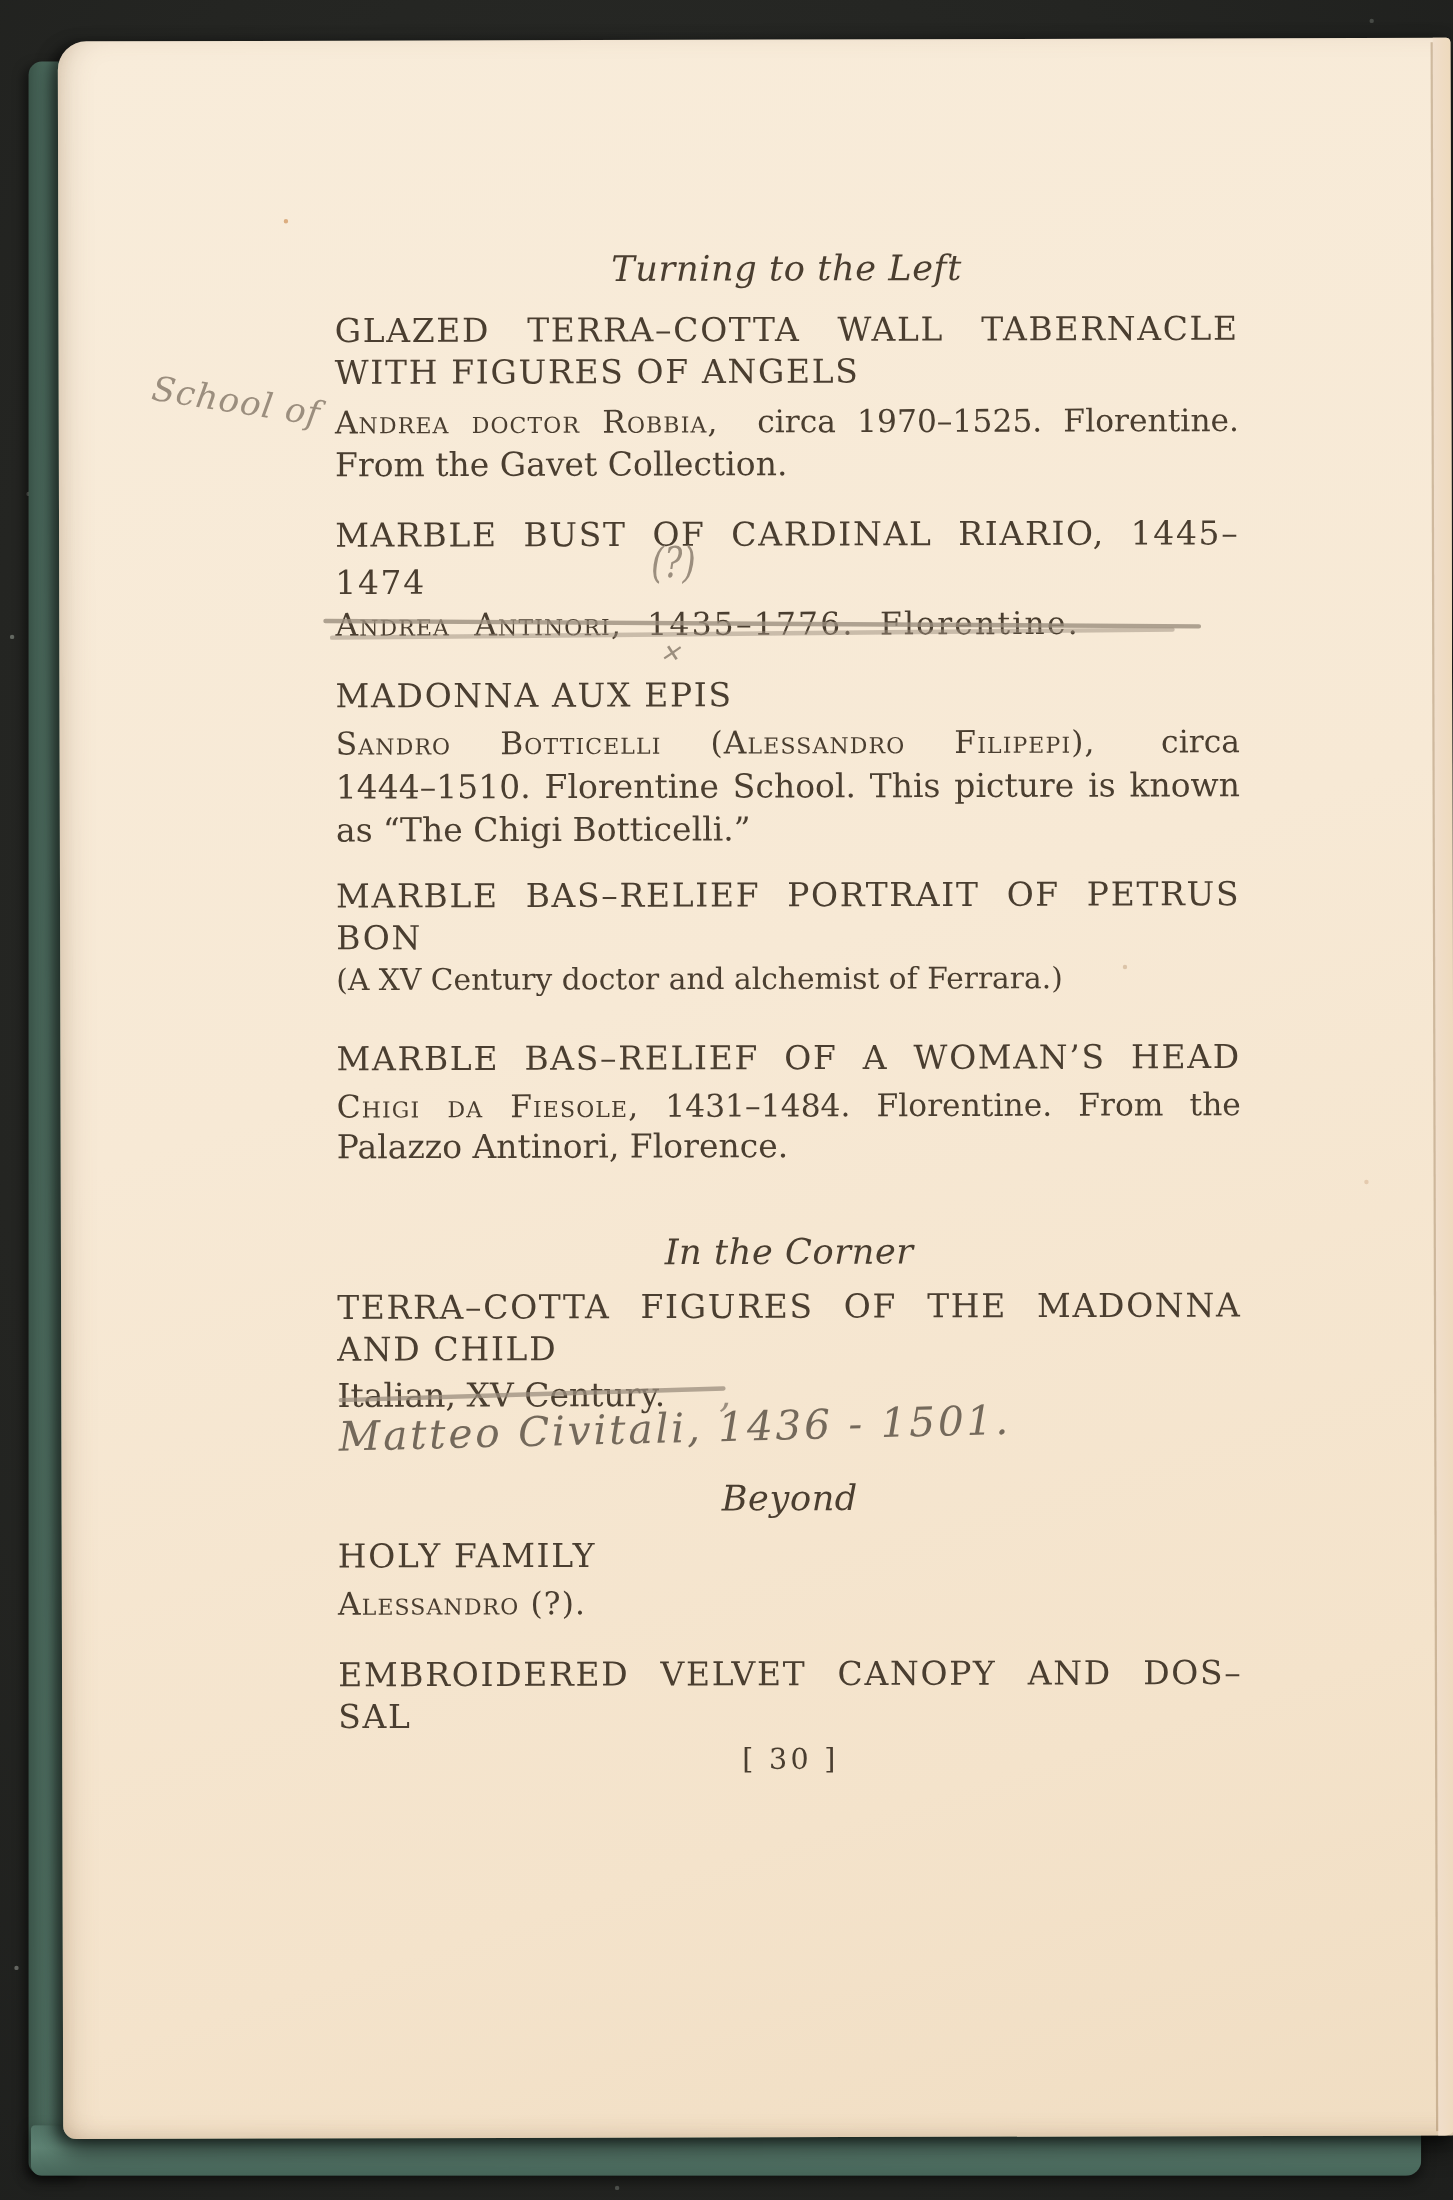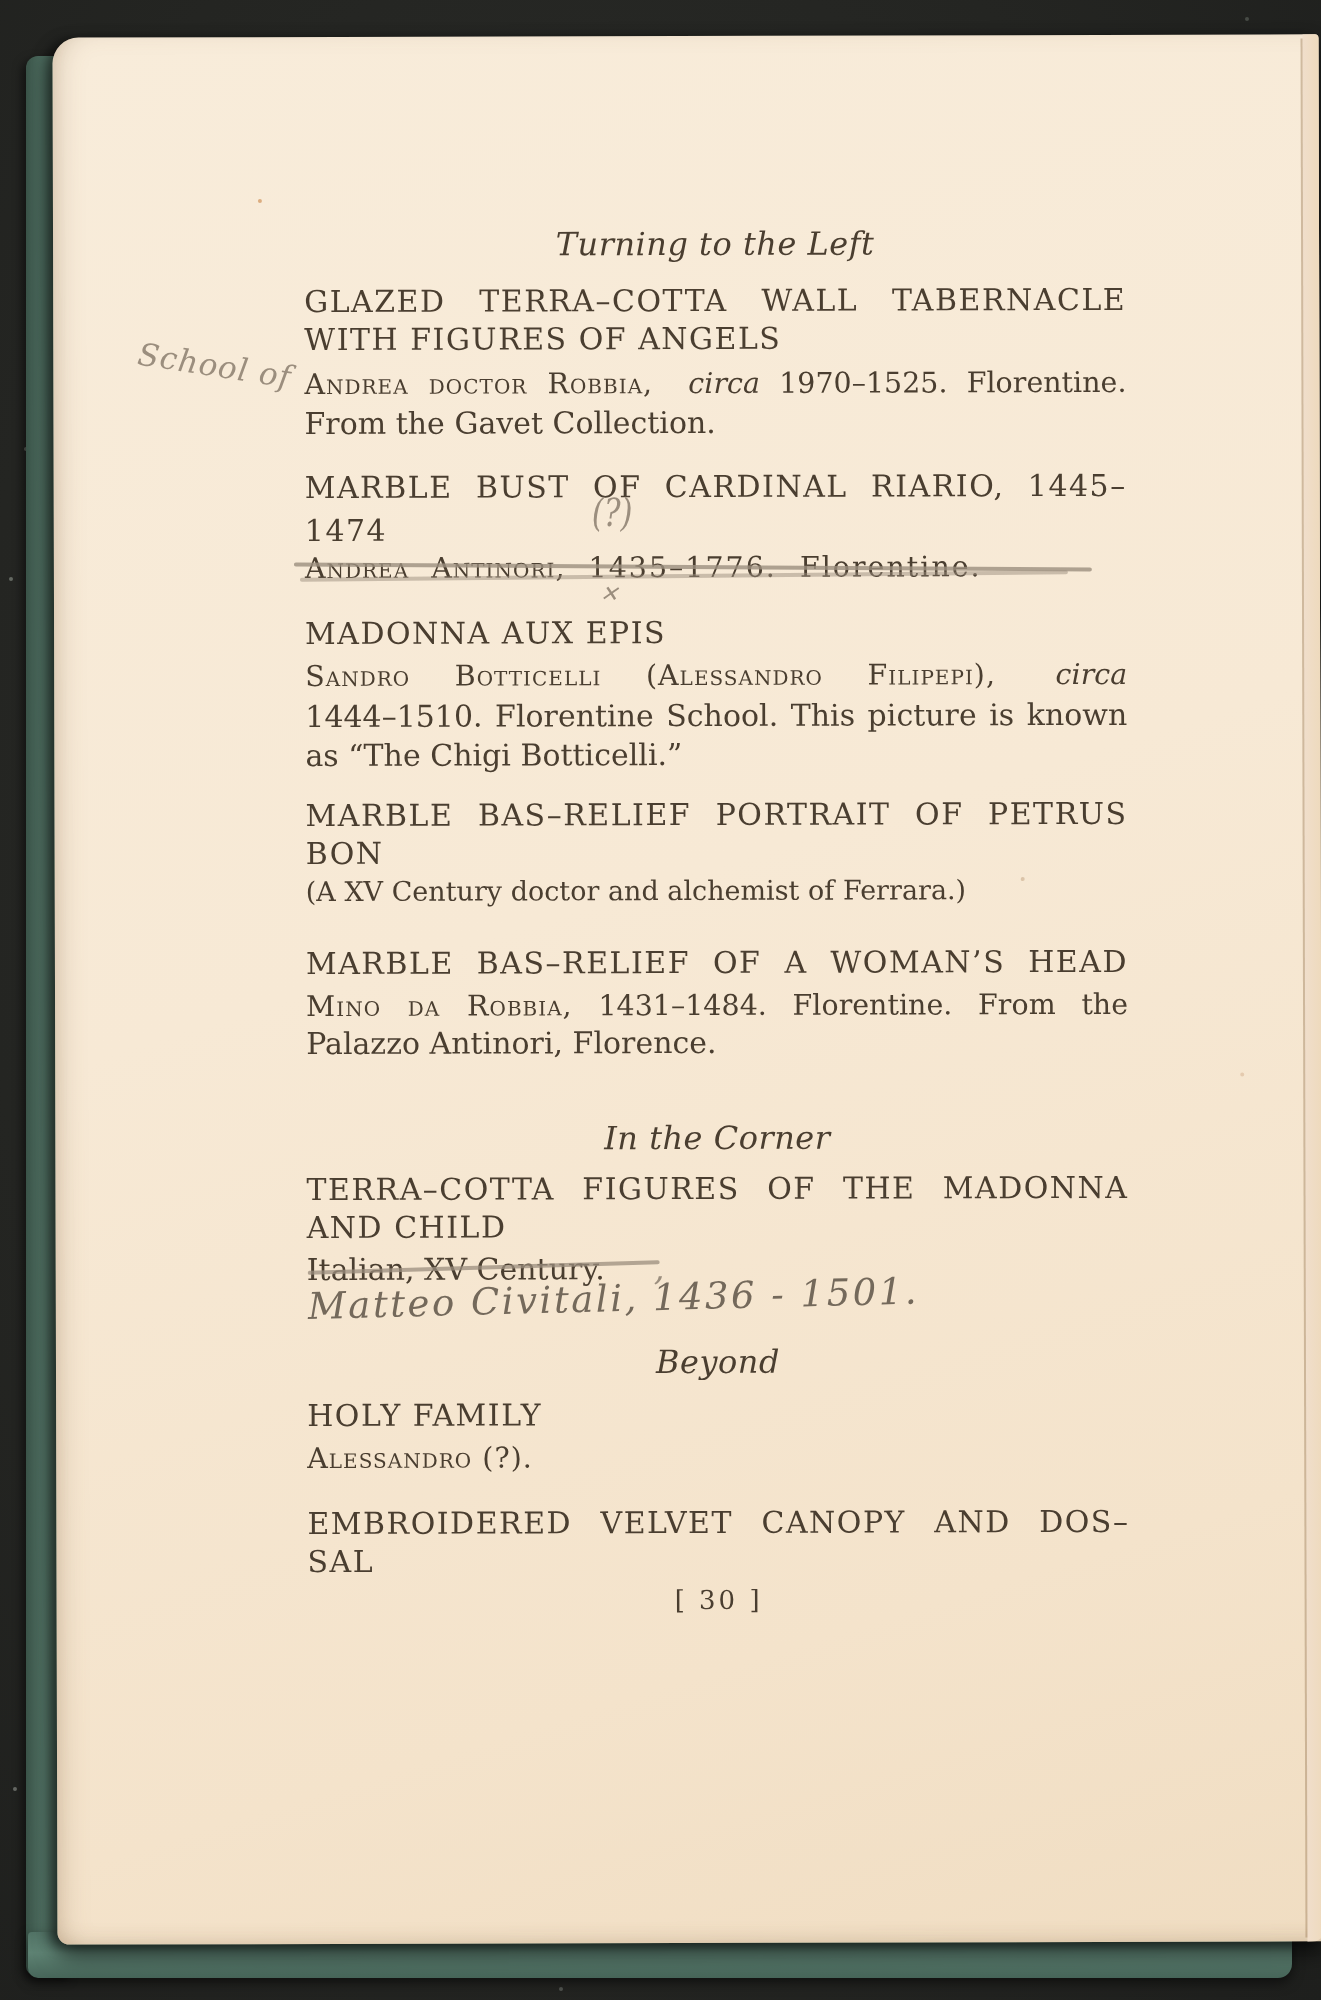--- a/index.html
+++ b/index.html
@@ -46,21 +46,21 @@
   .fox3{left:1185px;top:1038px;background:rgba(190,140,95,.3);}
 
   .line{position:absolute;left:251px;width:822px;line-height:1.25;}
   .caps{font-size:30px;letter-spacing:1.5px;white-space:nowrap;}
   .caps.justify{white-space:normal;}
   .justify{text-align:justify;text-align-last:justify;}
   .center{text-align:center;text-align-last:center;}
   .body-line{font-size:30px;}
   .sc-line{font-size:28.5px;}
   .sc{font-variant:small-caps;letter-spacing:1px;}
-  .it{font-style:italic;margin-left:16px;}
+  .it{margin-left:16px;}
   .note-line{font-size:27px;}
   .head{font-style:italic;font-size:32px;letter-spacing:.5px;}
   .pagenum{font-size:26px;letter-spacing:3px;}
   .wide{word-spacing:12px;letter-spacing:2px;white-space:nowrap;}
 
   .pencil{color:#9b8e7e;}
   .pencil-dark{color:#74695b;}
   .hand{position:absolute;font-style:italic;font-family:"DejaVu Serif",serif;}
   .school-of{left:84px;top:310px;font-size:31px;letter-spacing:1px;transform:rotate(9deg);white-space:nowrap;}
   .query{left:538px;top:458px;font-size:31px;transform:scaleY(1.25);}
@@ -119,21 +119,21 @@
     </div>
     <div class="line body-line justify" style="top:661px">1444–1510. Florentine School. This picture is known</div>
     <div class="line body-line" style="top:700px">as “The Chigi Botticelli.”</div>
 
     <div class="line caps justify" style="top:760px">MARBLE BAS–RELIEF PORTRAIT OF PETRUS</div>
     <div class="line caps" style="top:798px">BON</div>
     <div class="line note-line" style="top:838px">(A XV Century doctor and alchemist of Ferrara.)</div>
 
     <div class="line caps justify" style="top:908px">MARBLE BAS–RELIEF OF A WOMAN’S HEAD</div>
     <div class="line sc-line justify" style="top:952px">
-      <span class="sc">Mino da Robbia,</span>
+      <span class="sc">Chigi da Fiesole,</span>
       <span>1431–1484. Florentine. From the</span>
     </div>
     <div class="line body-line" style="top:988px">Palazzo Antinori, Florence.</div>
 
     <div class="line head center" style="top:1082px">In the Corner</div>
 
     <div class="line caps justify" style="top:1134px">TERRA–COTTA FIGURES OF THE MADONNA</div>
     <div class="line caps" style="top:1172px">AND CHILD</div>
     <div class="line body-line" style="top:1214px">Italian, XV Century.</div>
     <div class="strike strike-c"></div>

